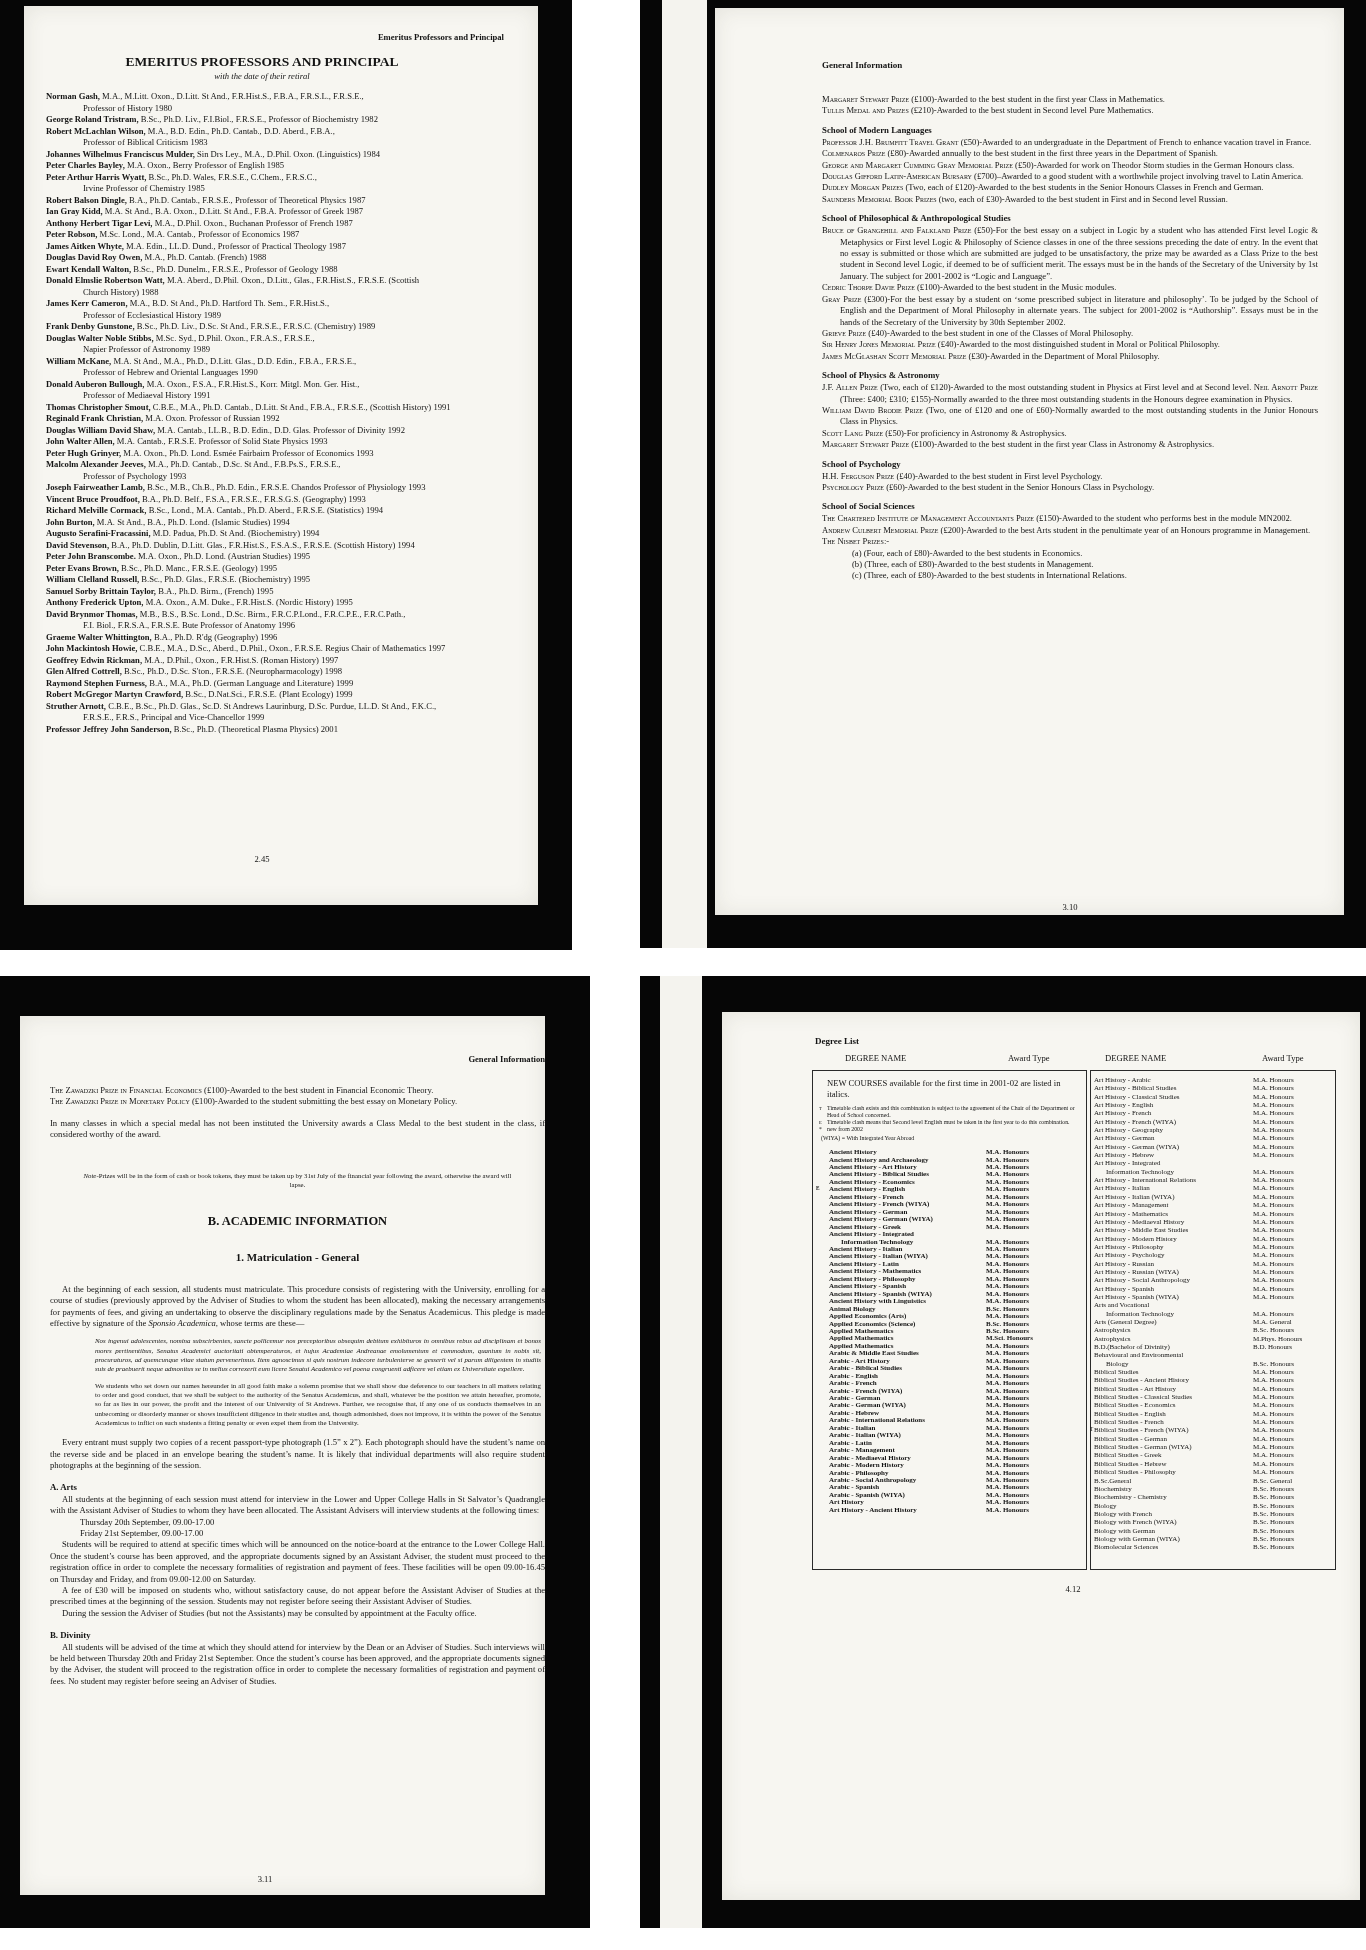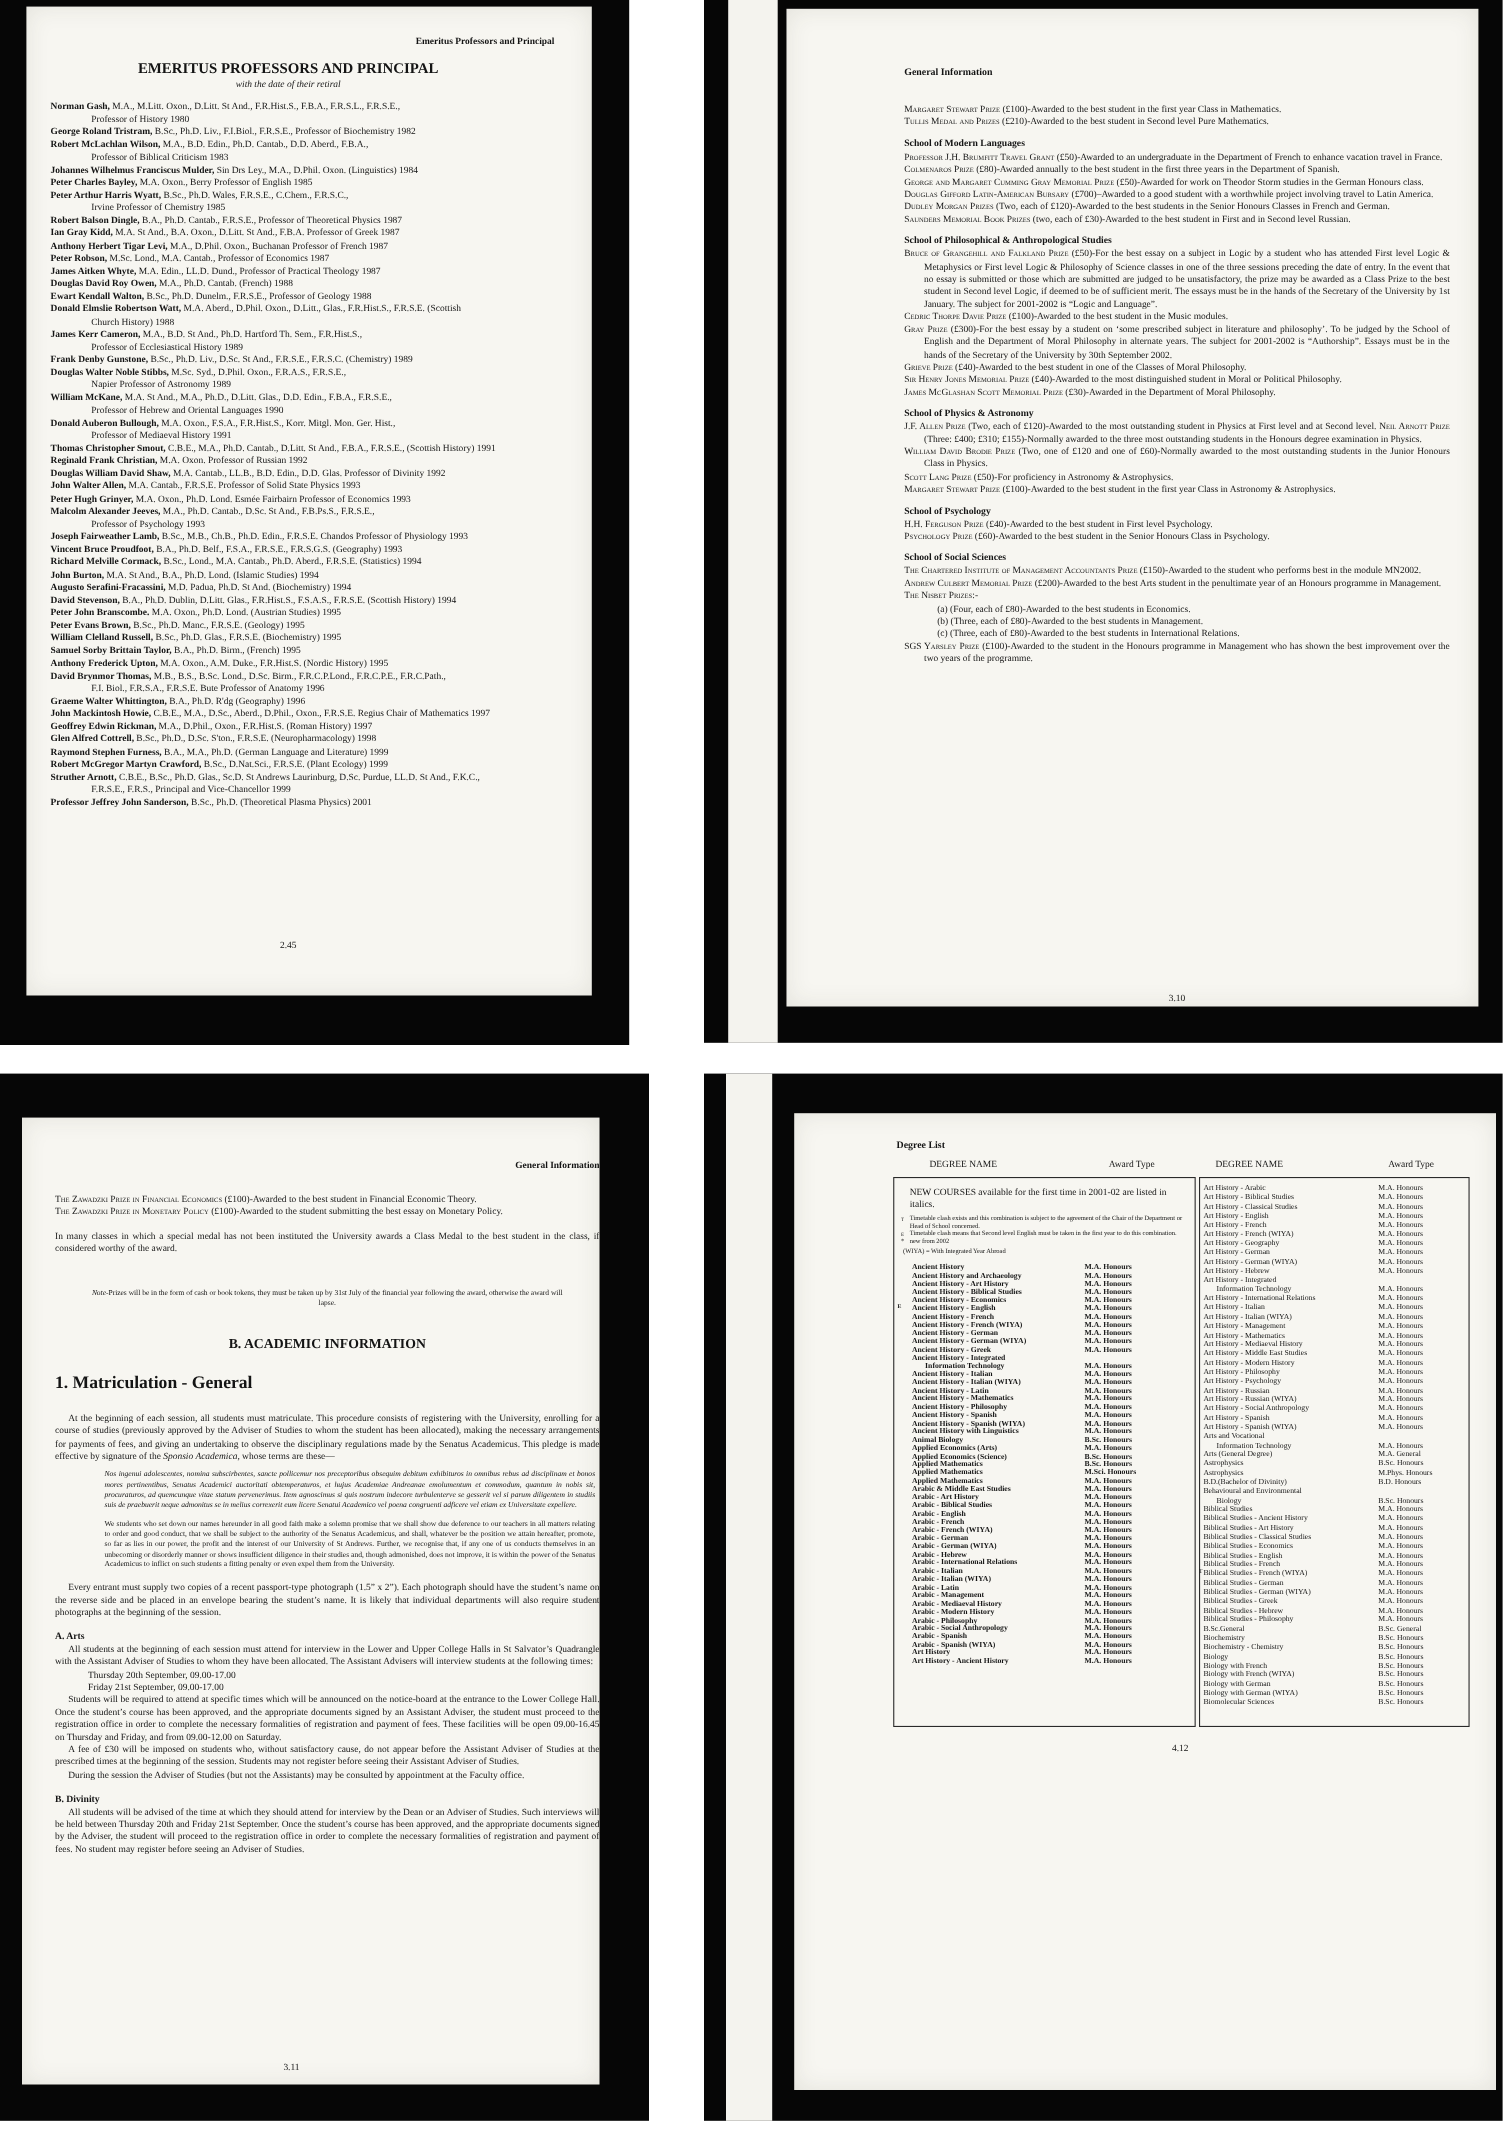--- a/index.html
+++ b/index.html
@@ -32,21 +32,21 @@
 
   
   #page-bl{left:20px;top:40px;width:525px;height:879px;}
   .p3-content{margin:38px 0 0 30px;width:495px;}
   .p3-runhead{text-align:right;font-weight:bold;font-size:8.6px;line-height:10px;margin-bottom:21px;}
   .p3-body{font-size:8.6px;line-height:11.4px;text-align:justify;margin:0;}
   .p3-ind{text-indent:12px;}
   .hang{padding-left:12px;text-indent:-12px;}
   .p3-note{font-size:6.8px;line-height:9.6px;text-align:center;margin:30px 26px 0 26px;}
   .p3-h1{font-size:12.5px;font-weight:bold;text-align:center;margin-top:24px;line-height:15px;}
-  .p3-h2{font-size:16px;font-weight:bold;text-align:left;margin-top:22px;line-height:13px;}
+  .p3-h2{font-size:11px;font-weight:bold;text-align:center;margin-top:22px;line-height:13px;}
   .p3-h3{font-size:8.8px;font-weight:bold;line-height:11.4px;margin-top:11px;}
   .p3-m{margin-top:10px;}
   .p3-small{font-size:6.9px;line-height:9.3px;text-align:justify;margin:7px 4px 0 45px;}
   .p3-time{font-size:8.6px;line-height:11.4px;padding-left:30px;}
 
   
   #page-br{left:82px;top:36px;width:638px;height:888px;}
   .p4-header{position:absolute;left:93px;top:24px;font-weight:bold;font-size:9px;}
   .p4-colhead{position:absolute;top:41px;font-size:8.6px;}
   .deg-box{position:absolute;top:58px;height:498px;border:1px solid #2a2a2a;}
@@ -171,21 +171,20 @@
           <div class="section-h">School of Psychology</div>
           <p class="prize"><span class="sc">H.H. Ferguson Prize</span> (£40)-Awarded to the best student in First level Psychology.</p>
           <p class="prize"><span class="sc">Psychology Prize</span> (£60)-Awarded to the best student in the Senior Honours Class in Psychology.</p>
           <div class="section-h">School of Social Sciences</div>
           <p class="prize"><span class="sc">The Chartered Institute of Management Accountants Prize</span> (£150)-Awarded to the student who performs best in the module MN2002.</p>
           <p class="prize"><span class="sc">Andrew Culbert Memorial Prize</span> (£200)-Awarded to the best Arts student in the penultimate year of an Honours programme in Management.</p>
           <p class="prize"><span class="sc">The Nisbet Prizes</span>:-</p>
           <div class="subitem">(a) (Four, each of £80)-Awarded to the best students in Economics.</div>
           <div class="subitem">(b) (Three, each of £80)-Awarded to the best students in Management.</div>
           <div class="subitem">(c) (Three, each of £80)-Awarded to the best students in International Relations.</div>
-          <p class="prize"><span class="sc">SGS Yarsley Prize</span> (£100)-Awarded to the student in the Honours programme in Management who has shown the best improvement over the two years of the programme.</p>
         </div>
     </div>
     <div class="pgnum" style="left:107px;top:894px;width:496px;">3.10</div>
   </div>
 </div>
 
 <div class="scan" id="scan-bl" style="left:0;top:976px;width:590px;height:952px;">
   <div class="page" id="page-bl">
     <div class="p3-content">
       <div class="p3-runhead">General Information</div>

